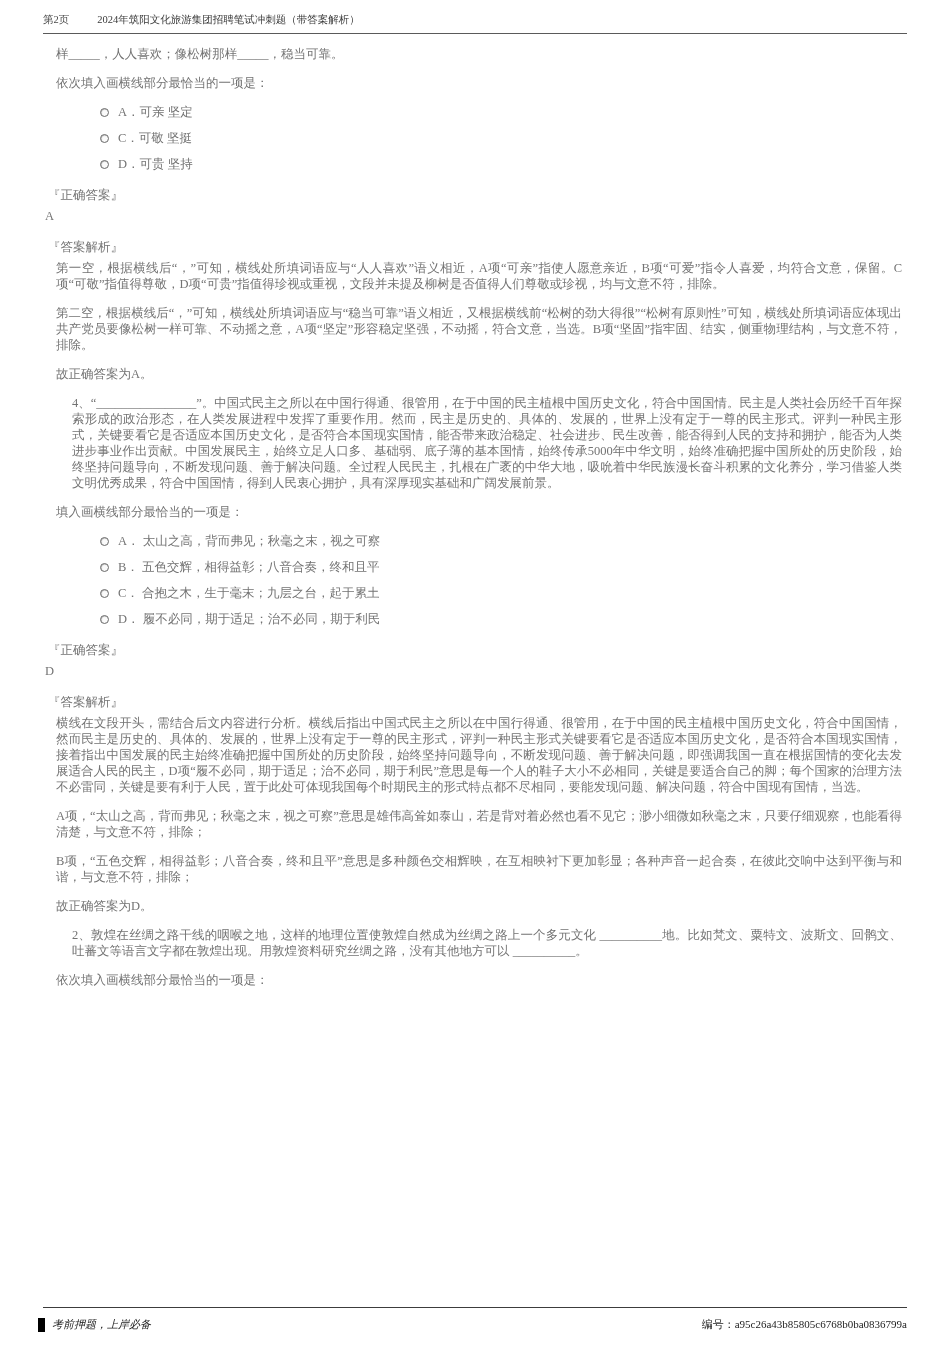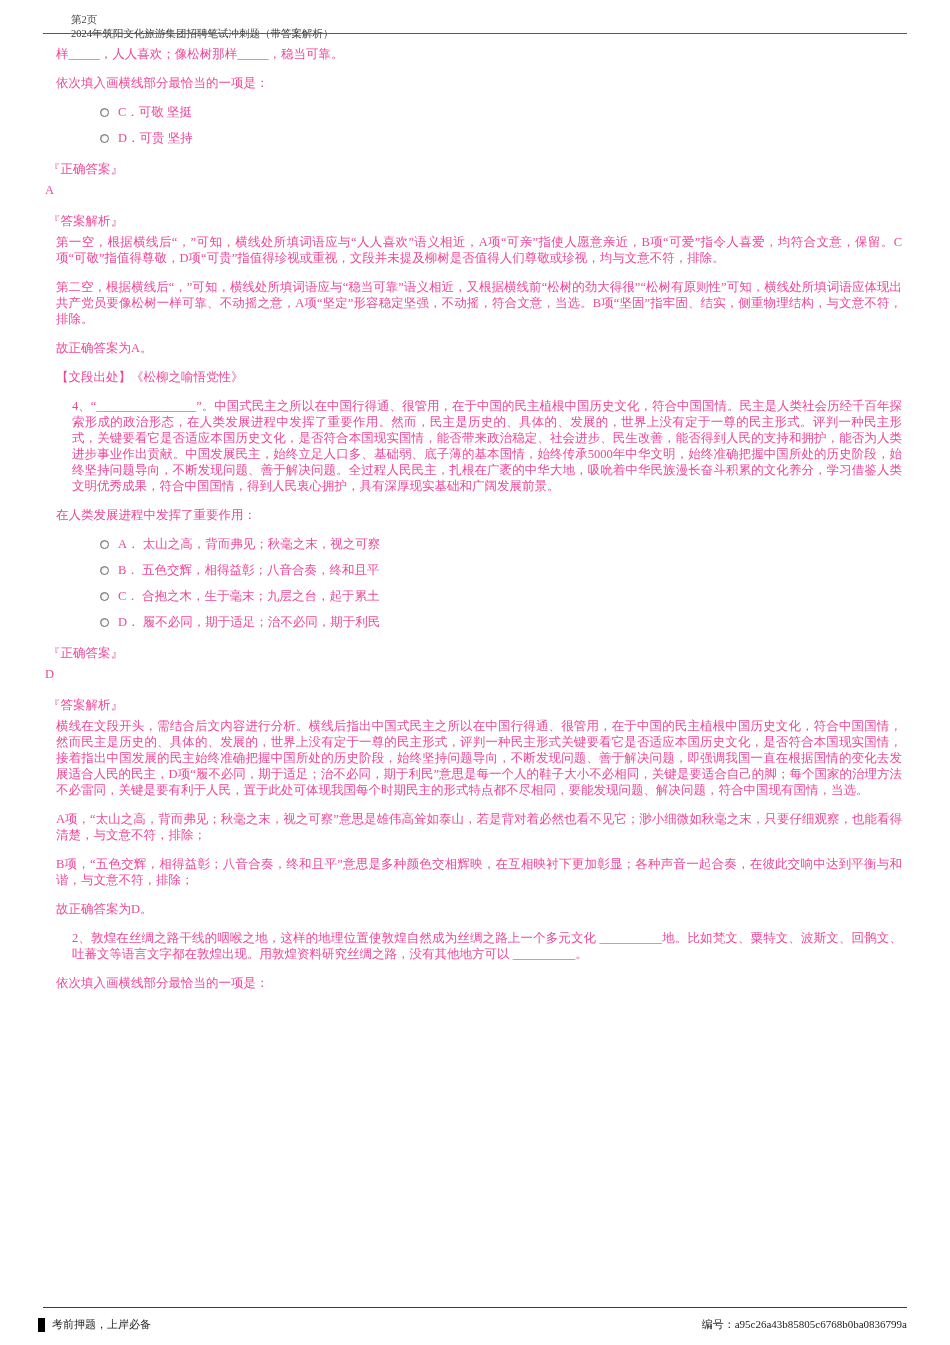--- a/index.html
+++ b/index.html
@@ -7,32 +7,32 @@
   body {
     width:950px; height:1345px; position:relative; overflow:hidden;
     font-family:"Liberation Serif","DejaVu Serif",serif;
     color:#000000;
   }
   .page { position:absolute; inset:0; background:#ffffff; }
 
   .header {
     position:absolute; top:13px; left:43px; right:43px;
     display:flex; align-items:baseline;
-    font-size:10.5px; color:#4a4a4a;flex-direction:column;
+    font-size:10.5px; color:#4a4a4a;
   }
   .header .doc-title { color:#3a3a3a;margin-left:28px; }
   .header-rule {
     position:absolute; top:33px; left:43px; right:43px;
     border-top:1px solid #5a5a5a; height:0;
   }
 
   .content {
     position:absolute; top:46px; left:56px; width:846px;
     font-size:12.5px; line-height:16px; text-align:justify;
-    color:#ec4899;
+    color:#737373;
   }
   .para { margin:0 0 13px 0; }
   .question-stem { margin:0 0 13px 16px; }
   .prompt { margin:0 0 13px 0; }
   .conclusion { margin:0 0 13px 0; }
   .source-reference { margin:0 0 13px 0; }
 
   .options { margin:2px 0 9px 44px; }
   .option { display:flex; align-items:center; margin-bottom:10px; }
   .radio {
@@ -47,56 +47,59 @@
 
   .footer-rule {
     position:absolute; left:43px; right:43px; bottom:37px;
     border-top:1px solid #3c3c3c; height:0;
   }
   .footer {
     position:absolute; left:38px; right:43px; bottom:13px;
     display:flex; justify-content:space-between; align-items:center;
     font-size:11px; color:#1d1d1d;
   }
-  .footer-left { display:flex; align-items:center; gap:7px; }
+  .footer-left { display:flex; align-items:center; gap:7px;font-style:italic; }
   .footer-marker { width:7px; height:14px; background:#000000; display:inline-block; }
 </style>
 </head>
 <body>
 
 <div class="page">
 
   <div class="header">
     <span class="page-num">第2页</span>
     <span class="doc-title">2024年筑阳文化旅游集团招聘笔试冲刺题（带答案解析）</span>
   </div>
   <div class="header-rule"></div>
 
   <div class="content">
       <p class="para question-stem-continued">样_____，人人喜欢；像松树那样_____，稳当可靠。</p>
       <p class="para prompt">依次填入画横线部分最恰当的一项是：</p>
       <div class="options">
         <div class="option">
           <span class="radio"></span>
+          <span class="option-label">A．可亲 坚定</span>
+        </div>
+        <div class="option">
+          <span class="radio"></span>
           <span class="option-label">C．可敬 坚挺</span>
         </div>
         <div class="option">
           <span class="radio"></span>
           <span class="option-label">D．可贵 坚持</span>
         </div>
       </div>
       <p class="answer-head">『正确答案』</p>
       <p class="answer-letter">A</p>
       <p class="answer-head">『答案解析』</p>
       <p class="para analysis-paragraph">第一空，根据横线后“，”可知，横线处所填词语应与“人人喜欢”语义相近，A项“可亲”指使人愿意亲近，B项“可爱”指令人喜爱，均符合文意，保留。C项“可敬”指值得尊敬，D项“可贵”指值得珍视或重视，文段并未提及柳树是否值得人们尊敬或珍视，均与文意不符，排除。</p>
       <p class="para analysis-paragraph">第二空，根据横线后“，”可知，横线处所填词语应与“稳当可靠”语义相近，又根据横线前“松树的劲大得很”“松树有原则性”可知，横线处所填词语应体现出共产党员要像松树一样可靠、不动摇之意，A项“坚定”形容稳定坚强，不动摇，符合文意，当选。B项“坚固”指牢固、结实，侧重物理结构，与文意不符，排除。</p>
       <p class="para conclusion">故正确答案为A。</p>
-      <p class="para source-reference">【文段出处】《松柳之喻悟党性》</p>
       <p class="para question-stem">4、“________________”。中国式民主之所以在中国行得通、很管用，在于中国的民主植根中国历史文化，符合中国国情。民主是人类社会历经千百年探索形成的政治形态，在人类发展进程中发挥了重要作用。然而，民主是历史的、具体的、发展的，世界上没有定于一尊的民主形式。评判一种民主形式，关键要看它是否适应本国历史文化，是否符合本国现实国情，能否带来政治稳定、社会进步、民生改善，能否得到人民的支持和拥护，能否为人类进步事业作出贡献。中国发展民主，始终立足人口多、基础弱、底子薄的基本国情，始终传承5000年中华文明，始终准确把握中国所处的历史阶段，始终坚持问题导向，不断发现问题、善于解决问题。全过程人民民主，扎根在广袤的中华大地，吸吮着中华民族漫长奋斗积累的文化养分，学习借鉴人类文明优秀成果，符合中国国情，得到人民衷心拥护，具有深厚现实基础和广阔发展前景。</p>
-      <p class="para prompt">在人类发展进程中发挥了重要作用：</p>
+      <p class="para prompt">填入画横线部分最恰当的一项是：</p>
       <div class="options">
         <div class="option">
           <span class="radio"></span>
           <span class="option-label">A． 太山之高，背而弗见；秋毫之末，视之可察</span>
         </div>
         <div class="option">
           <span class="radio"></span>
           <span class="option-label">B． 五色交辉，相得益彰；八音合奏，终和且平</span>
         </div>
         <div class="option">

